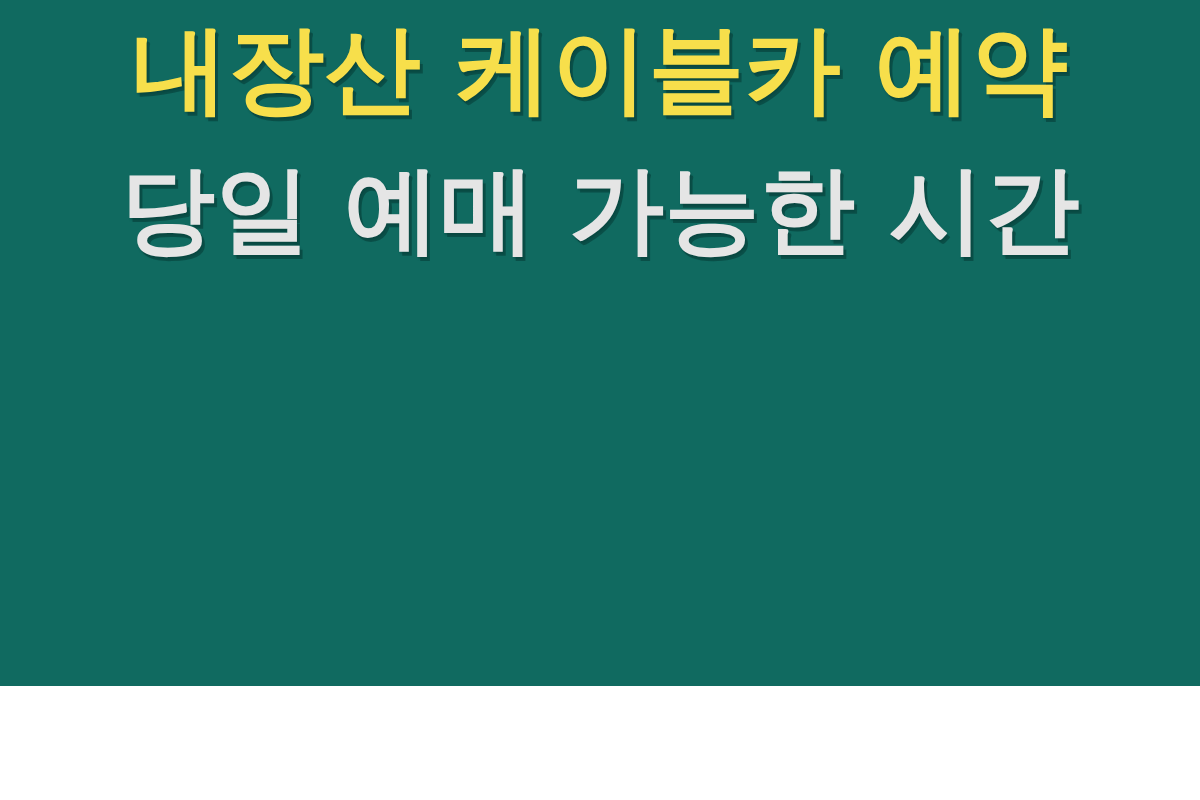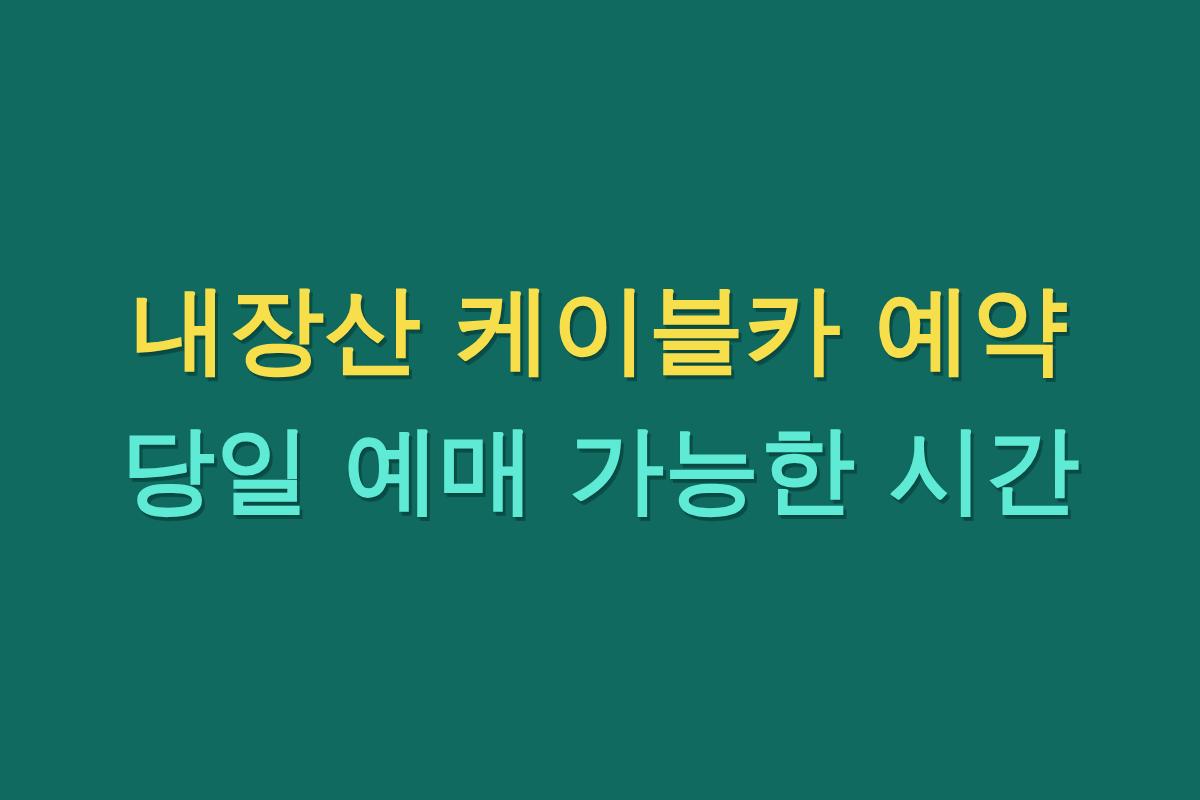--- a/index.html
+++ b/index.html
@@ -11,26 +11,25 @@
   body {
     width: 1200px;
     height: 800px;
     overflow: hidden;
     font-family: "Liberation Sans", "DejaVu Sans", sans-serif;
   }
 
   #title-card {
     position: relative;
     width: 1200px;
-    height: 800px;
+    height: 686px;
     background: #106A60;
     display: flex;
     flex-direction: column;
     align-items: center;
-    justify-content: center;
     box-sizing: border-box;
   }
 
   #headline-block {
     display: flex;
     flex-direction: column;
     align-items: center;
     justify-content: center;
     gap: 0;
     transform: translateY(-1px);
@@ -57,16 +56,16 @@
 </style>
 </head>
 <body>
 
 <div id="title-card" style="background: rgb(16, 106, 96);">
 
   <div id="headline-block">
 
     <span class="headline-line" id="headline-line-1" style="color: rgb(247, 223, 75);">내장산 케이블카 예약</span>
 
-    <span class="headline-line" id="headline-line-2" style="color: #5eead4; font-size: 95px;">당일 예매 가능한 시간</span>
+    <span class="headline-line" id="headline-line-2" style="color: #e5e5e5; font-size: 95px;">당일 예매 가능한 시간</span>
 
   </div>
 </div>
 
 </body></html>

